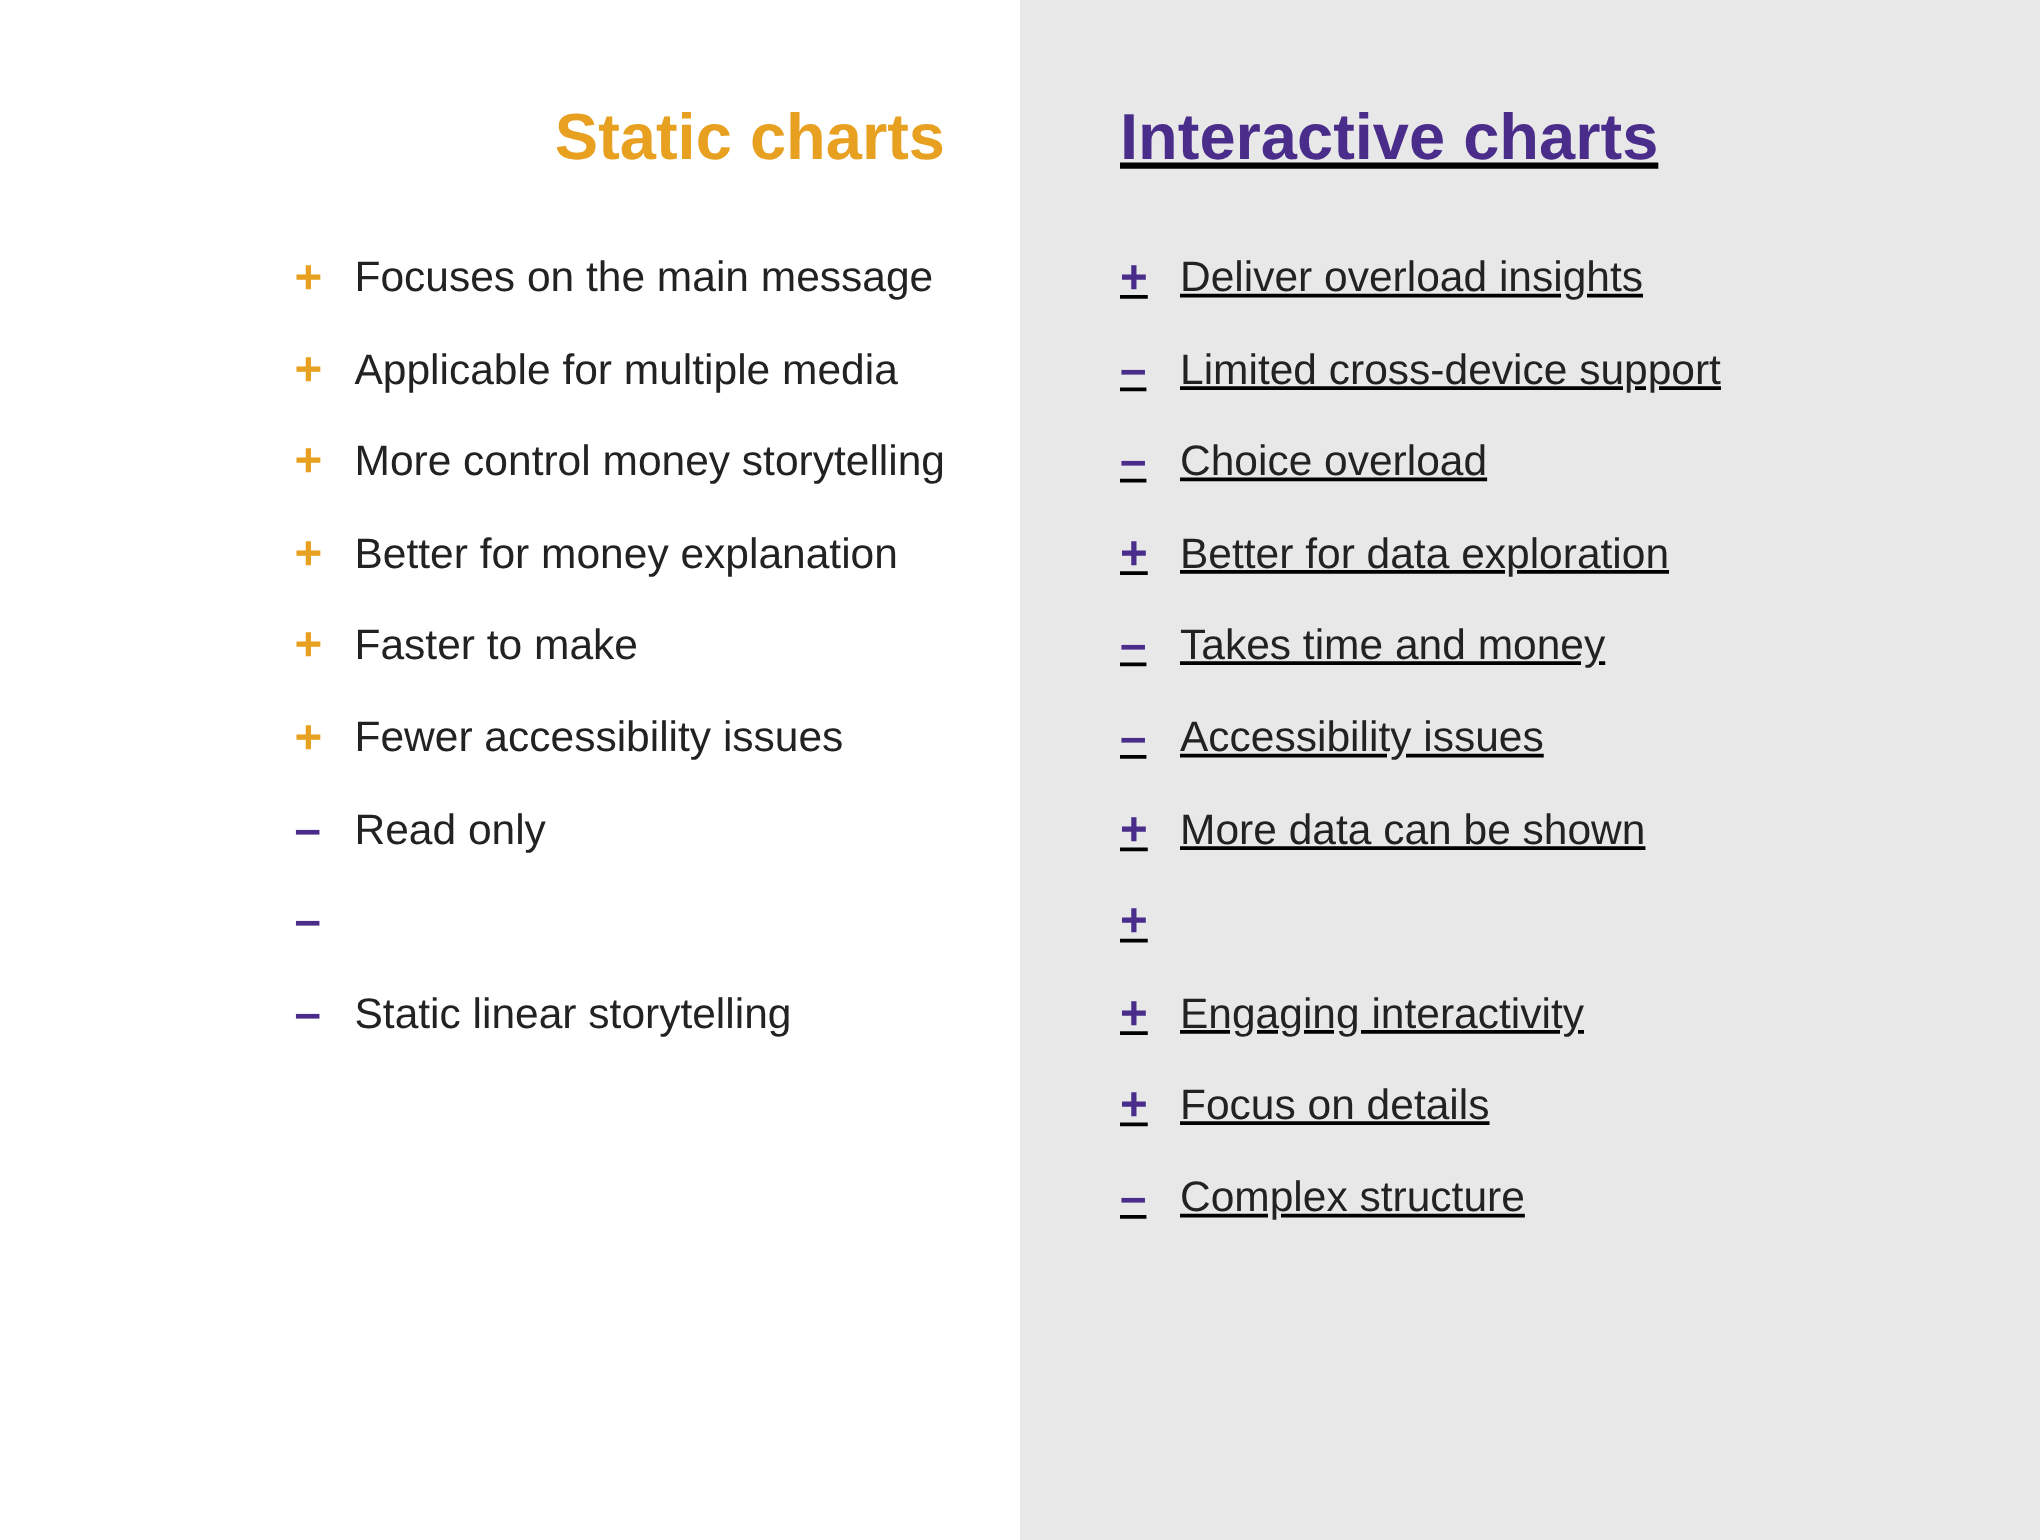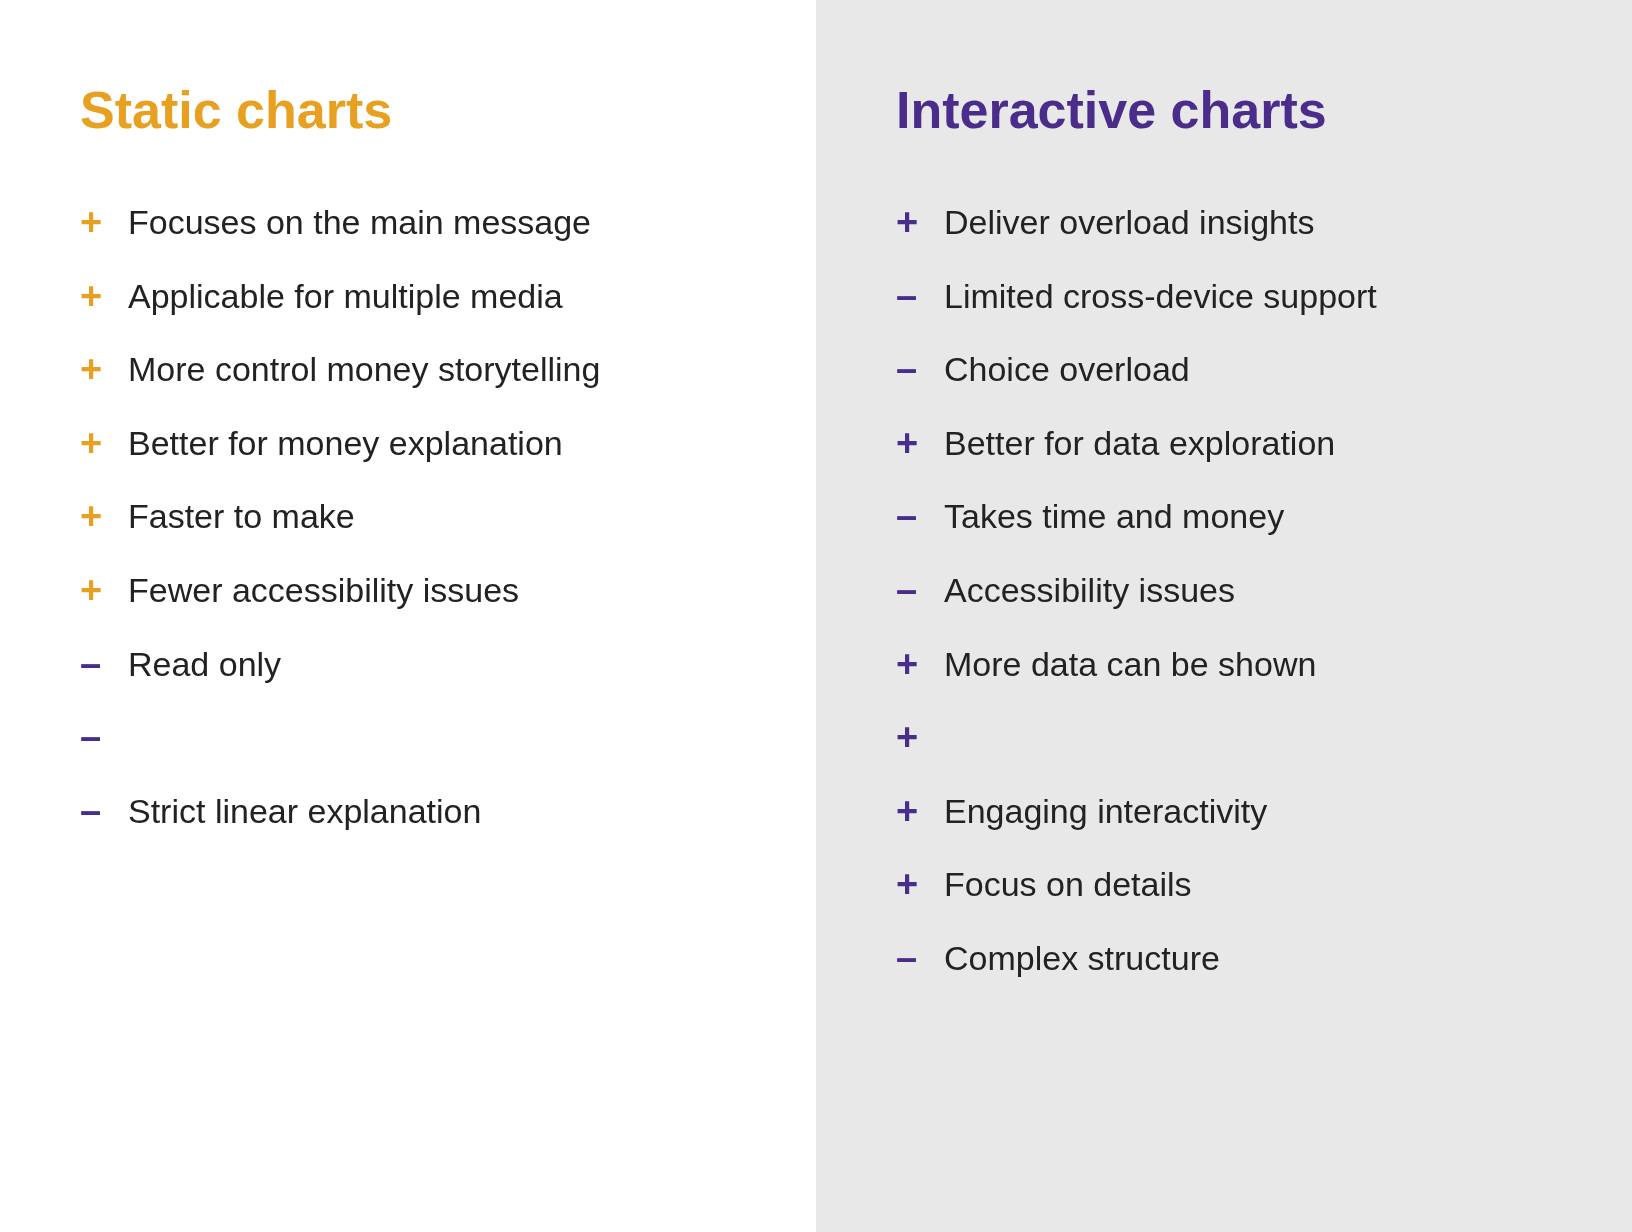--- a/index.html
+++ b/index.html
@@ -15,28 +15,30 @@
       font-family: 'Arial', sans-serif;
       overflow: hidden;
     }
 
     .left-panel {
       width: 50%;
       background-color: #ffffff;
       padding: 80px 60px 60px 80px;
       display: flex;
       flex-direction: column;
+      align-items: flex-end;
     }
 
     .right-panel {
       width: 50%;
       background-color: #e8e8e8;
       padding: 80px 60px 60px 80px;
       display: flex;
       flex-direction: column;
+      text-decoration: underline;
     }
 
     .panel-title {
       font-size: 52px;
       font-weight: 800;
       margin-bottom: 60px;
     }
 
     .left-panel .panel-title {
       color: #e8a020;
@@ -121,21 +123,21 @@
       </li>
       <li class="list-item">
         <span class="marker minus">–</span>
         <span class="item-text">Read only</span>
       </li>
       <li class="list-item">
         <span class="marker minus">–</span>
       </li>
       <li class="list-item">
         <span class="marker minus">–</span>
-        <span class="item-text">Strict linear explanation</span>
+        <span class="item-text">Static linear storytelling</span>
       </li>
     </ul>
 </div>
 
 <div class="right-panel">
   <h1 class="panel-title">Interactive charts</h1>
   <ul class="item-list" id="right-list">
   <li class="list-item">
         <span class="marker plus">+</span>
         <span class="item-text">Deliver overload insights</span>

